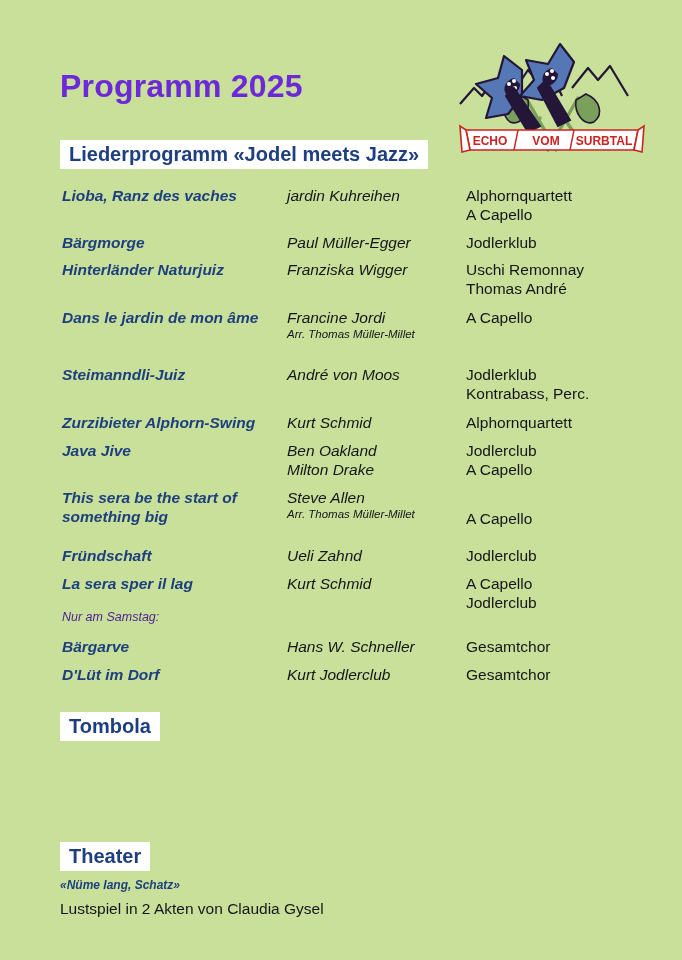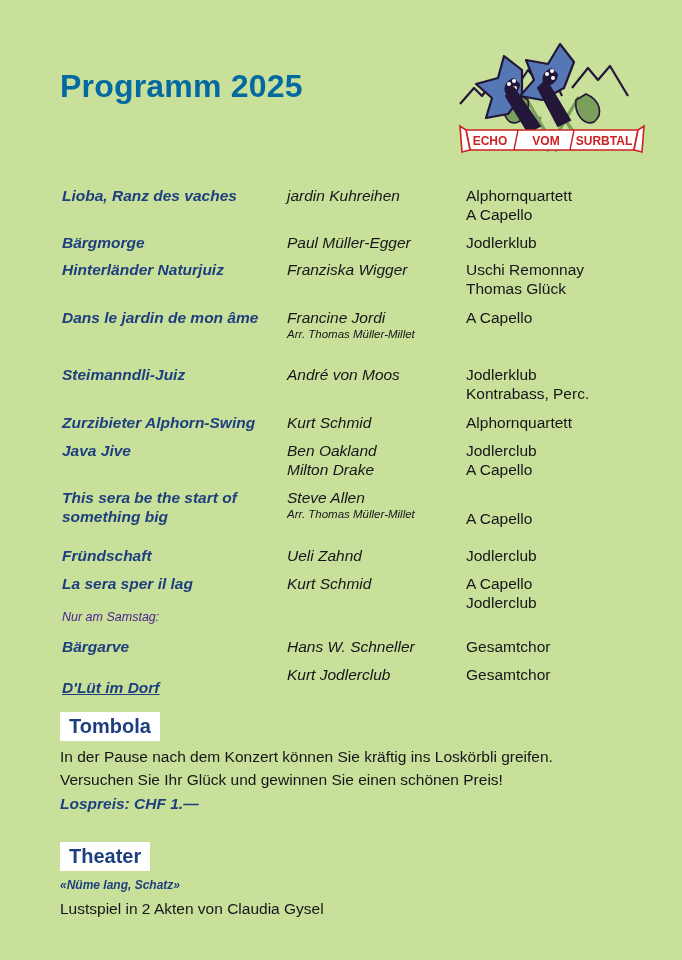--- a/index.html
+++ b/index.html
@@ -29,21 +29,21 @@
     height: 140px;
   }
 
   
   .page-title {
     position: absolute;
     left: 60px;
     top: 68px;
     font-size: 32px;
     font-weight: bold;
-    color: #0369a1;
+    color: #6d28d9;
     letter-spacing: 0.2px;
     white-space: nowrap;
   }
 
   
   .label-box {
     position: absolute;
     background: #ffffff;
     color: #1e3f7f;
     font-size: 20px;
@@ -205,36 +205,37 @@
         <line x1="122" y1="108" x2="118" y2="128" stroke="#cc2222" stroke-width="1.4"></line>
         <text x="38" y="123" font-family="Liberation Sans, sans-serif" font-size="12" font-weight="bold" fill="#cc2222" text-anchor="middle">ECHO</text>
         <text x="94" y="123" font-family="Liberation Sans, sans-serif" font-size="12" font-weight="bold" fill="#cc2222" text-anchor="middle">VOM</text>
         <text x="152" y="123" font-family="Liberation Sans, sans-serif" font-size="12" font-weight="bold" fill="#cc2222" text-anchor="middle">SURBTAL</text>
       </g>
     </svg>
   </div>
 
   <div class="page-title">Programm 2025</div>
 
+  <div class="label-box" id="lied-heading">Liederprogramm «Jodel meets Jazz»</div>
 
   <div class="program">
       <div class="row">
         <div class="cell c-title" style="top: 8px;">Lioba, Ranz des vaches</div>
         <div class="cell c-author" style="top: 8px;">jardin Kuhreihen</div>
         <div class="cell c-perf" style="top: 8px;">Alphornquartett<span class="l2">A Capello</span></div>
       </div>
       <div class="row">
         <div class="cell c-title" style="top: 55px;">Bärgmorge</div>
         <div class="cell c-author" style="top: 55px;">Paul Müller-Egger</div>
         <div class="cell c-perf" style="top: 55px;">Jodlerklub</div>
       </div>
       <div class="row">
         <div class="cell c-title" style="top: 82px;">Hinterländer Naturjuiz</div>
         <div class="cell c-author" style="top: 82px;">Franziska Wigger</div>
-        <div class="cell c-perf" style="top: 82px;">Uschi Remonnay<span class="l2">Thomas Glück</span></div>
+        <div class="cell c-perf" style="top: 82px;">Uschi Remonnay<span class="l2">Thomas André</span></div>
       </div>
       <div class="row">
         <div class="cell c-title" style="top: 130px;">Dans le jardin de mon âme</div>
         <div class="cell c-author" style="top: 130px;">Francine Jordi<span class="arr">Arr. Thomas Müller-Millet</span></div>
         <div class="cell c-perf" style="top: 130px;">A Capello</div>
       </div>
       <div class="row">
         <div class="cell c-title" style="top: 187px;">Steimanndli-Juiz</div>
         <div class="cell c-author" style="top: 187px;">André von Moos</div>
         <div class="cell c-perf" style="top: 187px;">Jodlerklub<span class="l2">Kontrabass, Perc.</span></div>
@@ -266,32 +267,27 @@
         <div class="cell c-author" style="top: 396px;">Kurt Schmid</div>
         <div class="cell c-perf" style="top: 396px;">A Capello<span class="l2">Jodlerclub</span></div>
       </div>
       <div class="note-line" style="top: 432px;">Nur am Samstag:</div>
       <div class="row">
         <div class="cell c-title" style="top: 459px;">Bärgarve</div>
         <div class="cell c-author" style="top: 459px;">Hans W. Schneller</div>
         <div class="cell c-perf" style="top: 459px;">Gesamtchor</div>
       </div>
       <div class="row">
-        <div class="cell c-title" style="top: 500px; text-decoration: underline;">D'Lüt im Dorf</div>
+        <div class="cell c-title" style="top: 487px;">D'Lüt im Dorf</div>
         <div class="cell c-author" style="top: 487px;">Kurt Jodlerclub</div>
         <div class="cell c-perf" style="top: 487px;">Gesamtchor</div>
       </div>
     </div>
 
   <div class="label-box" id="tombola-heading">Tombola</div>
-  <div class="tombola-text">
-    <span>In der Pause nach dem Konzert können Sie kräftig ins Loskörbli greifen.</span><br>
-    <span>Versuchen Sie Ihr Glück und gewinnen Sie einen schönen Preis!</span>
-    <span class="price">Lospreis: CHF 1.—</span>
-  </div>
 
   <div class="label-box" id="theater-heading">Theater</div>
   <div class="theater-text">
     <span class="play">«Nüme lang, Schatz»</span>
     <span class="sub">Lustspiel in 2 Akten von Claudia Gysel</span>
   </div>
 
 </div>
 
 </body></html>

